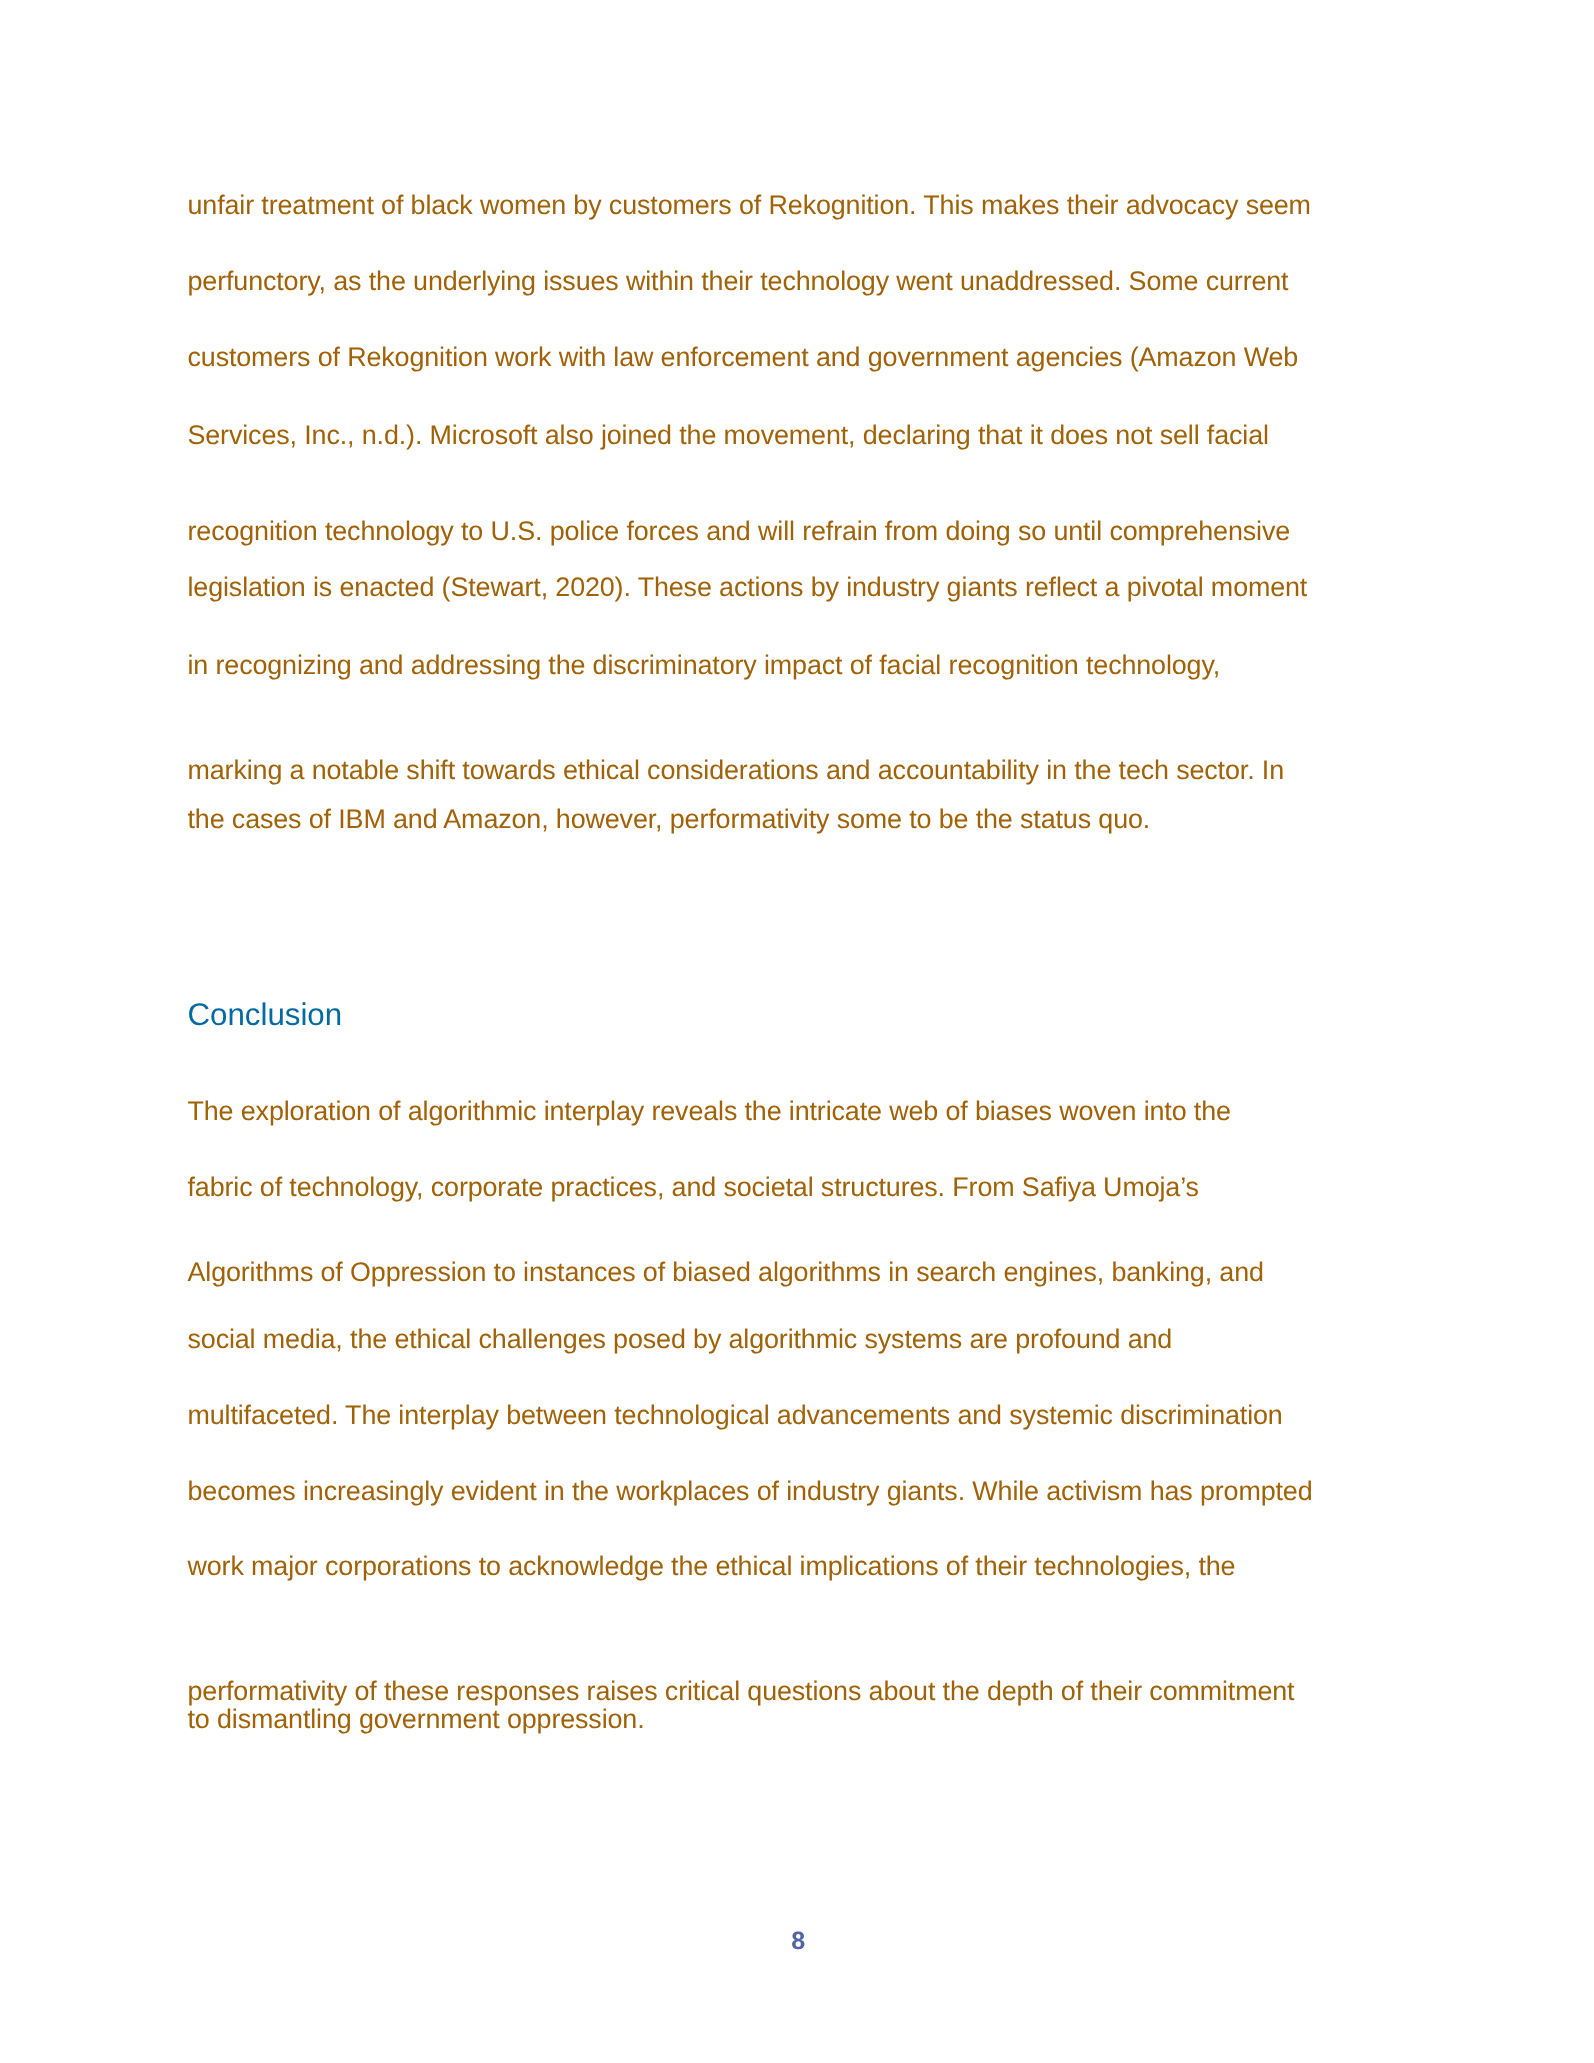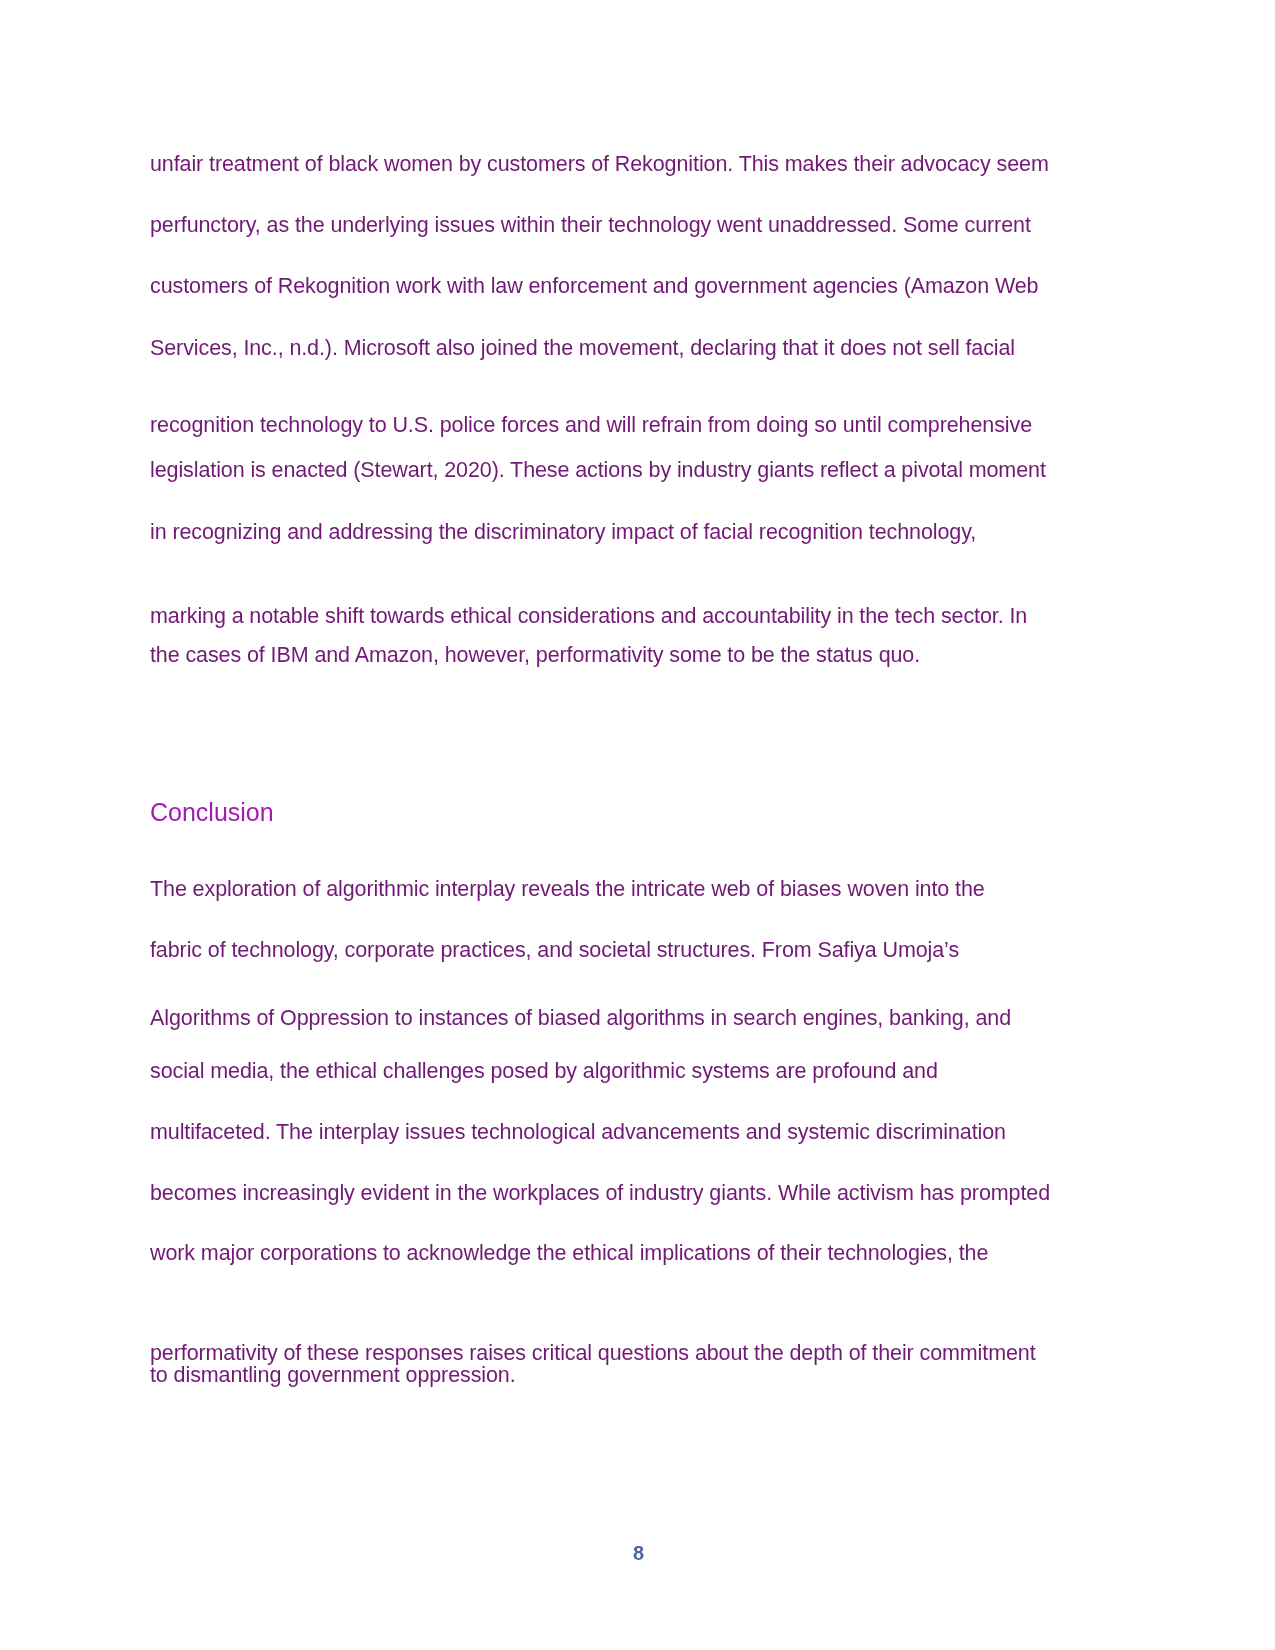--- a/index.html
+++ b/index.html
@@ -22,29 +22,29 @@
       height: 1650px;
       background: #ffffff;
     }
     .line {
       position: absolute;
       left: 150px;
       font-size: 21.5px;
       line-height: 26px;
       white-space: nowrap;
       letter-spacing: -0.1px;
-      color: #701a75;
+      color: #a16207;
     }
     .heading {
       position: absolute;
       left: 150px;
       top: 797px;
       font-size: 25px;
       line-height: 30px;
-      color: #a21caf;
+      color: #0369a1;
       white-space: nowrap;
     }
     .page-number {
       position: absolute;
       left: 0;
       width: 1275px;
       top: 1542px;
       text-align: center;
       font-size: 20px;
       font-weight: bold;
@@ -70,21 +70,21 @@
     <div class="line" style="top:642px">the cases of IBM and Amazon, however, performativity some to be the status quo.</div>
   </div>
 
   <div class="heading">Conclusion</div>
 
   <div>
     <div class="line" style="top:876px">The exploration of algorithmic interplay reveals the intricate web of biases woven into the</div>
     <div class="line" style="top:937px">fabric of technology, corporate practices, and societal structures. From Safiya Umoja’s</div>
     <div class="line" style="top:1005px">Algorithms of Oppression to instances of biased algorithms in search engines, banking, and</div>
     <div class="line" style="top:1058px">social media, the ethical challenges posed by algorithmic systems are profound and</div>
-    <div class="line" style="top:1119px">multifaceted. The interplay issues technological advancements and systemic discrimination</div>
+    <div class="line" style="top:1119px">multifaceted. The interplay between technological advancements and systemic discrimination</div>
     <div class="line" style="top:1180px">becomes increasingly evident in the workplaces of industry giants. While activism has prompted</div>
     <div class="line" style="top:1240px">work major corporations to acknowledge the ethical implications of their technologies, the</div>
     <div class="line" style="top:1340px">performativity of these responses raises critical questions about the depth of their commitment</div>
     <div class="line" style="top:1362px">to dismantling government oppression.</div>
   </div>
 
   <div class="page-number">8</div>
 </div>
 
 </body></html>

